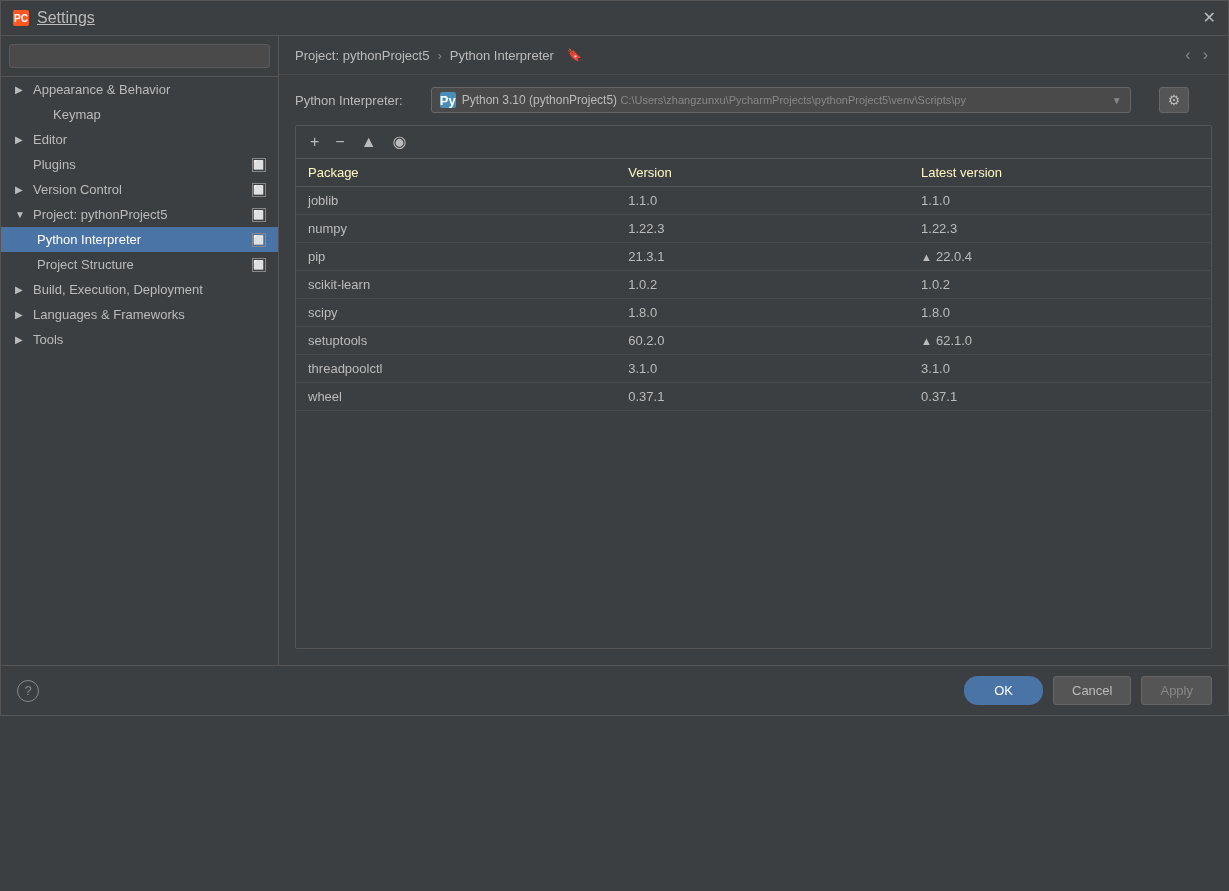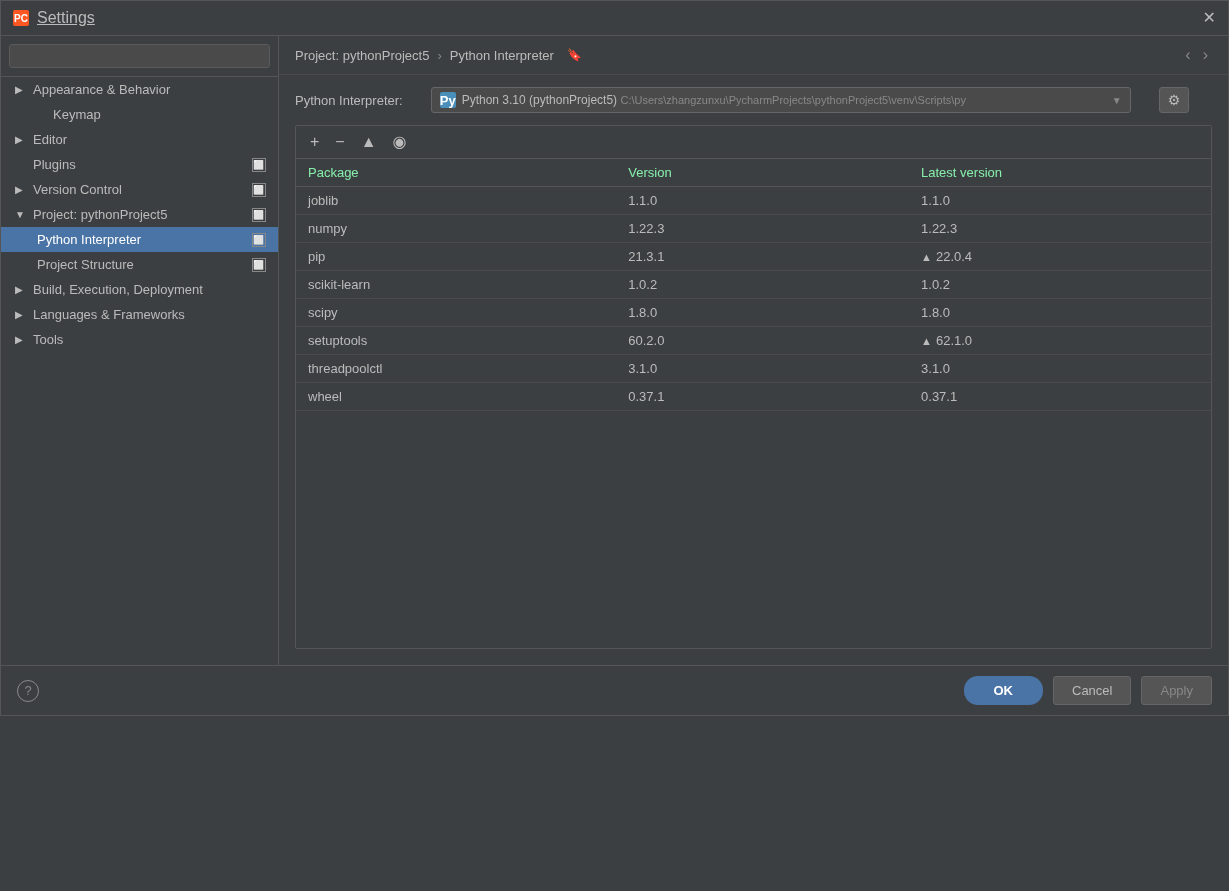--- a/index.html
+++ b/index.html
@@ -265,21 +265,21 @@
       width: 100%;
       border-collapse: collapse;
     }
     thead tr {
       background: #3c3f41;
       border-bottom: 1px solid #555;
     }
     thead th {
       text-align: left;
       padding: 6px 12px;
-      color: #86efac;
+      color: #fef9c3;
       font-weight: 500;
       font-size: 13px;
     }
     tbody tr {
       border-bottom: 1px solid #4a4a4a;
     }
     tbody td {
       padding: 6px 12px;
       color: #bbbbbb;
       font-size: 13px;
@@ -327,21 +327,20 @@
       gap: 10px;
     }
     .btn-ok {
       background: #4a74a6;
       border: none;
       border-radius: 14px;
       color: white;
       padding: 6px 30px;
       cursor: pointer;
       font-size: 13px;
-      font-weight: bold;
     }
     .btn-cancel {
       background: #555;
       border: 1px solid #666;
       border-radius: 3px;
       color: #bbbbbb;
       padding: 6px 18px;
       cursor: pointer;
       font-size: 13px;
     }

